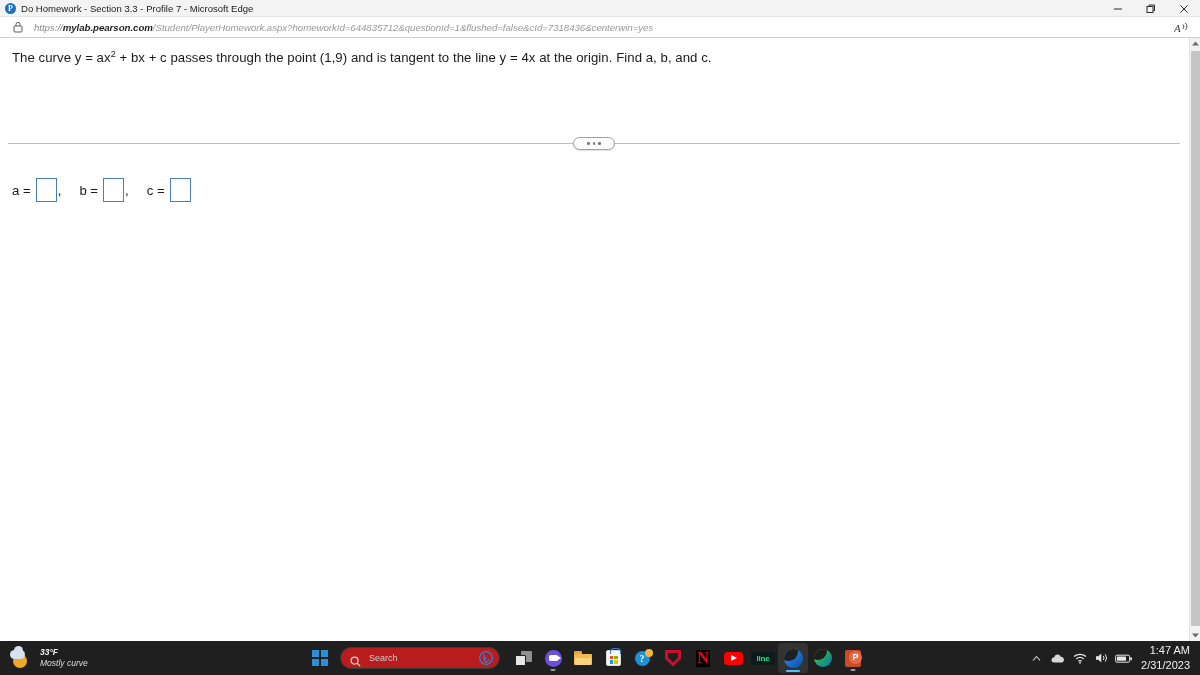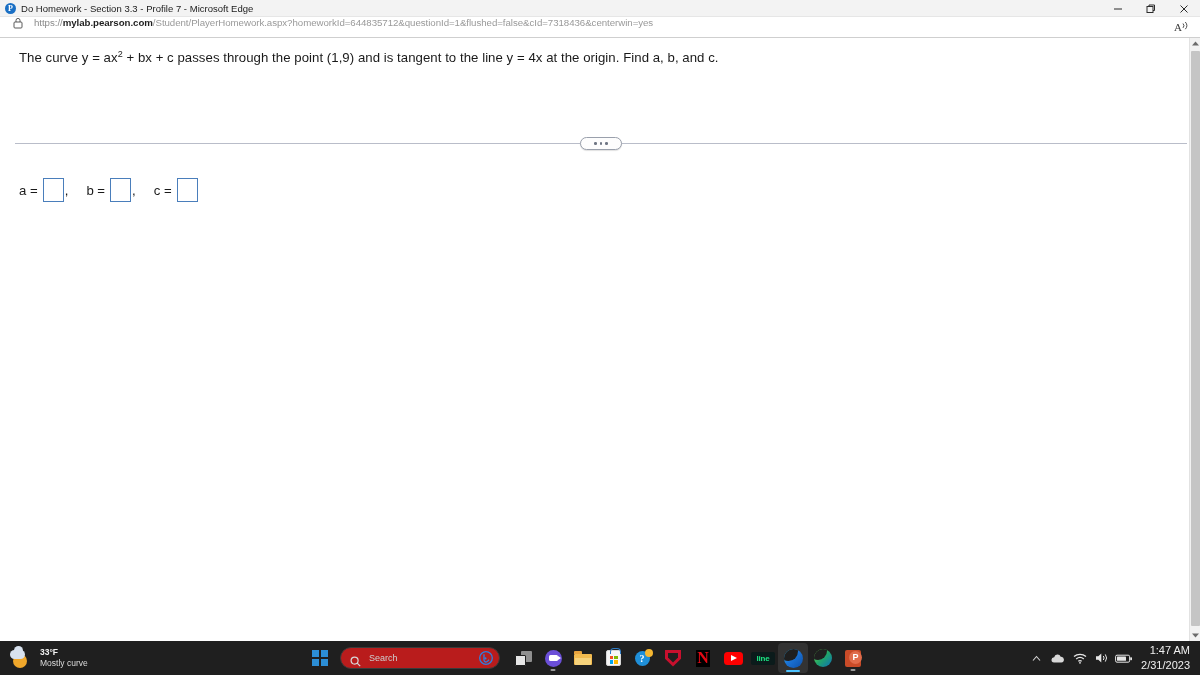--- a/index.html
+++ b/index.html
@@ -64,22 +64,23 @@
     line-height: 1;
   }
 
   
   .addressbar {
     position: absolute;
     top: 17px; left: 0;
     width: 1200px; height: 21px;
     background: #ffffff;
     display: flex;
-    align-items: flex-start;
+    align-items: center;
     border-bottom: 1px solid #cfcfcf;
+    font-style: italic;
   }
   .lock-icon {
     margin-left: 12px;
     margin-right: 11px;
     width: 11px; height: 12px;
     flex: 0 0 auto;
     display: flex;
     align-items: center;
     justify-content: center;
   }
@@ -109,21 +110,20 @@
     width: 1200px;
     height: 603px;
     background: #ffffff;
     overflow: hidden;
   }
   .page-inner {
     position: relative;
     width: 1189px;
     height: 603px;
     background: #ffffff;
-    margin-left: 7px;
   }
 
   .question-text {
     position: absolute;
     top: 12px;
     left: 12px;
     font-size: 13.2px;
     color: #1a1a1a;
     white-space: nowrap;
     letter-spacing: 0.05px;
@@ -243,20 +243,21 @@
     background: #1f1f1f;
     display: flex;
     align-items: center;
   }
 
   .weather {
     display: flex;
     align-items: center;
     margin-left: 10px;
     gap: 8px;
+    font-style: italic;
   }
   .weather-icon {
     position: relative;
     width: 22px; height: 20px;
     flex: 0 0 auto;
   }
   .weather-icon .moon {
     position: absolute;
     left: 3px; top: 6px;
     width: 14px; height: 14px;

